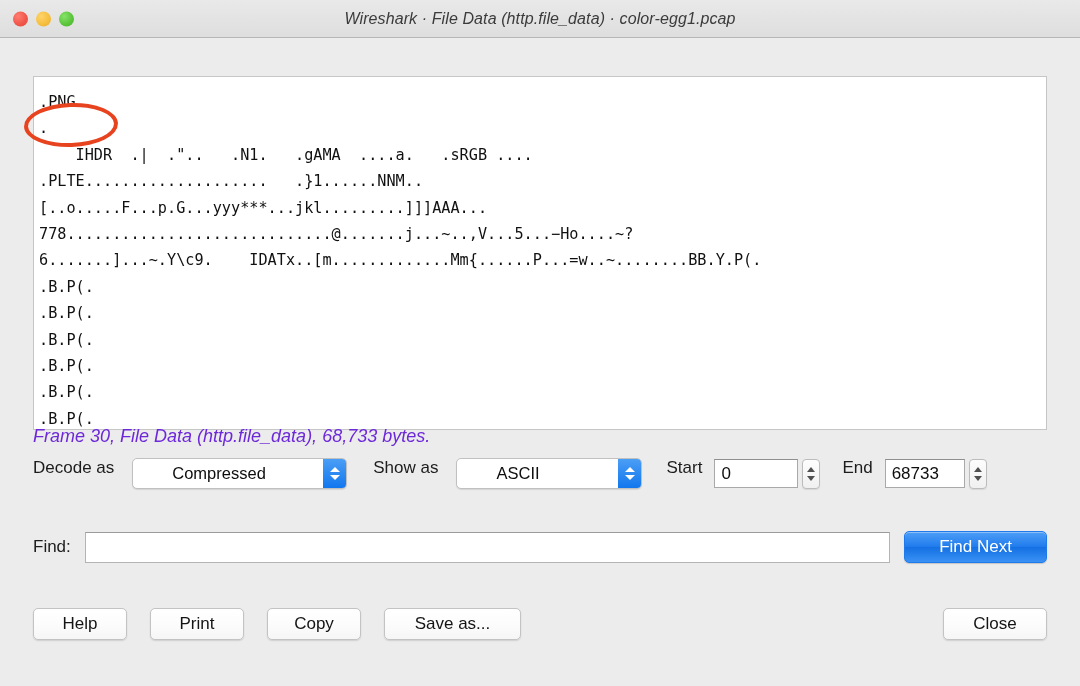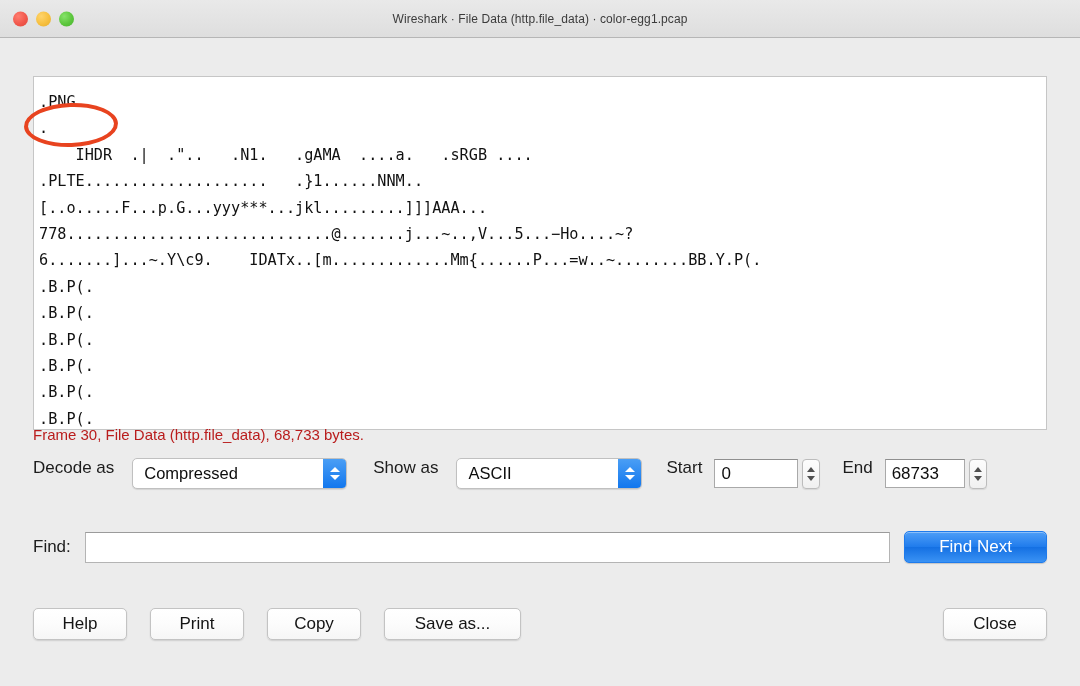--- a/index.html
+++ b/index.html
@@ -42,25 +42,26 @@
   .light {
     width: 15px; height: 15px;
     border-radius: 50%;
     display: block;
   }
   .light.close   { background: radial-gradient(circle at 35% 32%, #ff7d70 0%, #f1574b 55%, #e0483d 100%); }
   .light.min     { background: radial-gradient(circle at 35% 32%, #ffd46b 0%, #f6bf3f 55%, #e6ad2c 100%); }
   .light.max     { background: radial-gradient(circle at 35% 32%, #86e36a 0%, #5cc63d 55%, #49b42e 100%); }
 
   #window-title {
-    font-size: 12px;
+    font-size: 16px;
     color: #3b3b3b;
     letter-spacing: 0.1px;
     white-space: nowrap;
     font-weight: 400;
+    font-style: italic;
   }
 
   
   #body {
     flex: 1 1 auto;
     position: relative;
     padding: 0;
   }
 
   
@@ -97,22 +98,23 @@
     border-radius: 50%;
     pointer-events: none;
     transform: rotate(-2deg);
   }
 
   
   #frame-info {
     position: absolute;
     left: 33px;
     top: 388px;
-    font-size: 15px;
-    color: #b91c1c;
+    font-size: 18px;
+    font-style: italic;
+    color: #6d28d9;
     white-space: nowrap;
   }
 
   
   #controls-row {
     position: absolute;
     left: 33px;
     top: 420px;
     width: 1014px;
     height: 34px;
@@ -129,20 +131,21 @@
   .popup {
     position: relative;
     height: 31px;
     background: #ffffff;
     border: 1px solid #c0c0c0;
     border-radius: 5px;
     box-shadow: 0 1px 1px rgba(0,0,0,0.10);
     display: flex;
     align-items: center;
     overflow: hidden;
+    padding-left: 28px;
   }
   .popup .popup-value {
     flex: 1 1 auto;
     padding-left: 11px;
     padding-right: 30px;
     font-size: 16.5px;
     color: #0d0d0d;
     white-space: nowrap;
     line-height: 29px;
   }

